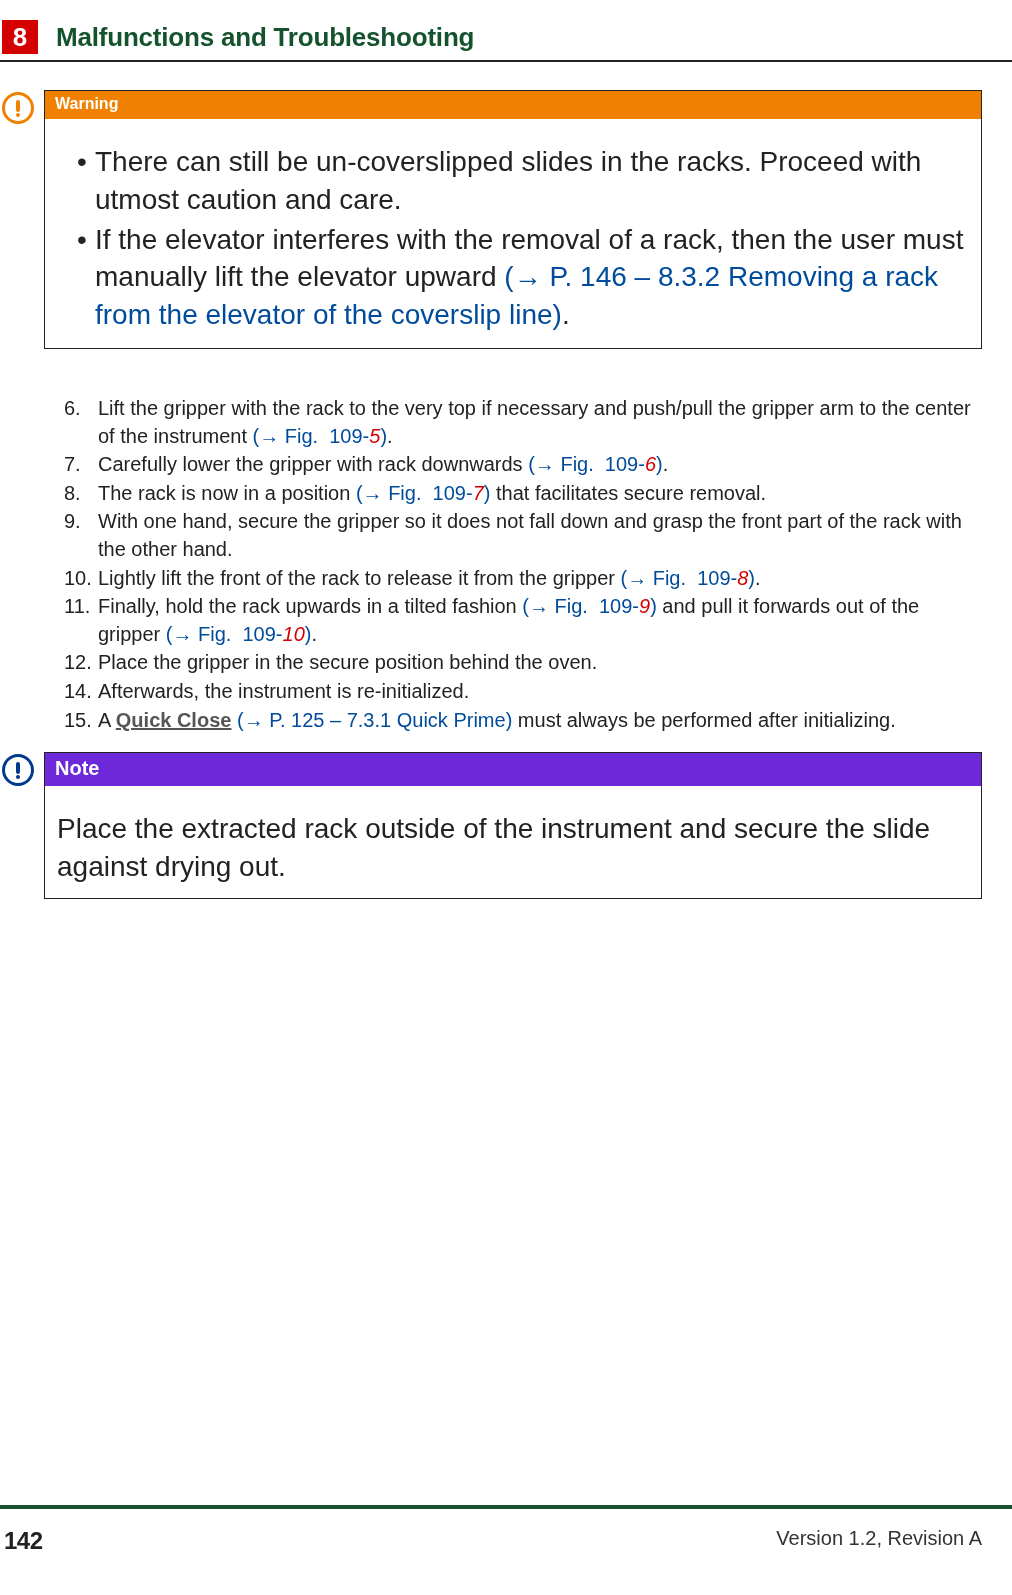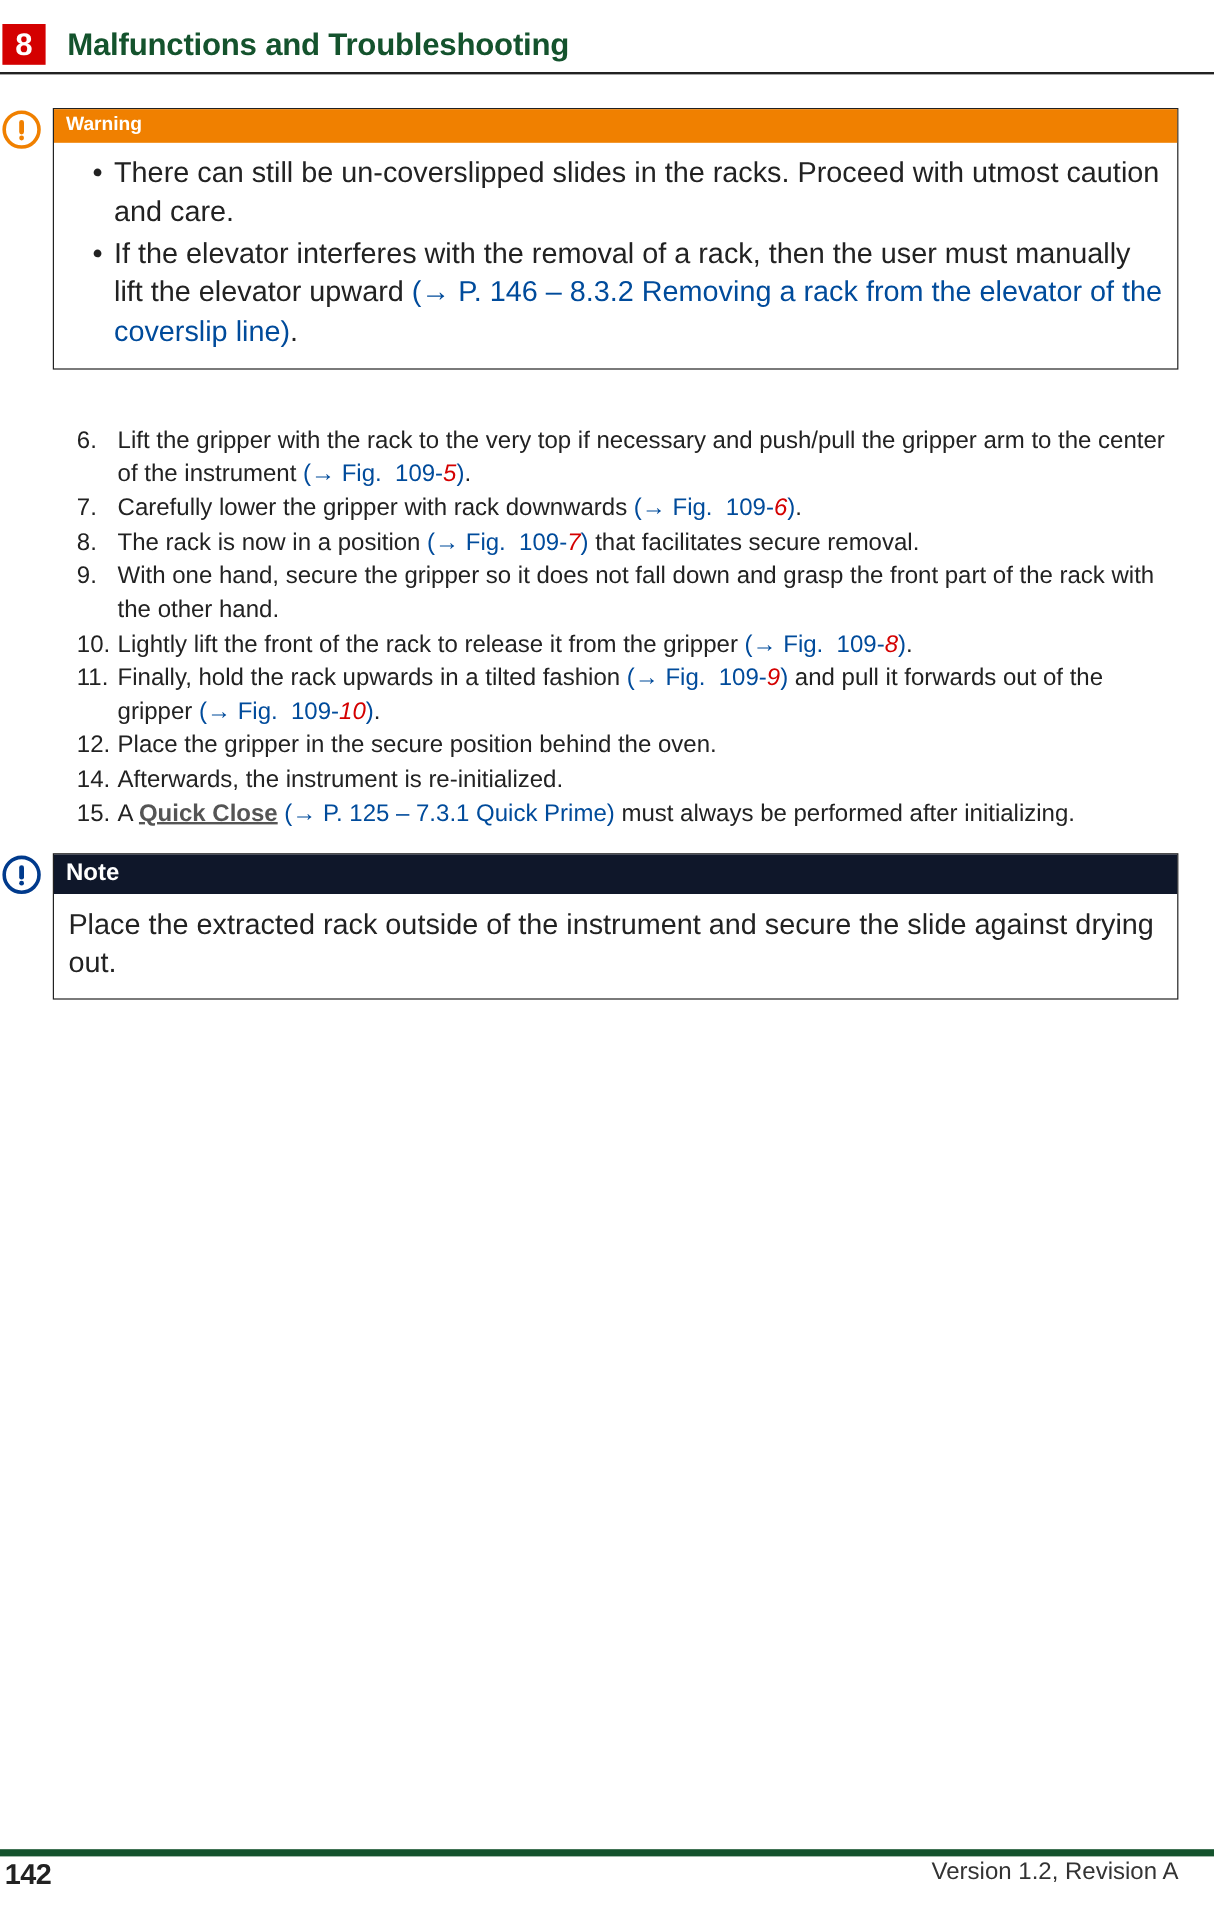--- a/index.html
+++ b/index.html
@@ -51,23 +51,23 @@
     color: #14532d;
     font-stretch: condensed;
     letter-spacing: -0.2px;
   }
 
   
   .footer {
     position: absolute;
     left: 0;
     right: 0;
-    bottom: 18px;
-    border-top: 6px solid #14532d;
-    padding-top: 2px;
+    bottom: 40px;
+    border-top: 4px solid #14532d;
+    padding-top: 18px;
     display: flex;
     justify-content: space-between;
     padding-left: 4px;
     padding-right: 30px;
   }
   .footer .page-num {
     font-size: 24px;
     font-weight: 700;
     font-stretch: condensed;
     letter-spacing: -0.5px;
@@ -130,29 +130,29 @@
     border: 1px solid #222;
   }
   .warning-header {
     background: #f08000;
     color: #fff;
     font-weight: 700;
     font-size: 16px;
     padding: 4px 10px 6px;
   }
   .note-header {
-    background: #0f172a;
+    background: #6d28d9;
     color: #fff;
     font-weight: 700;
     font-size: 20px;
     padding: 4px 10px 6px;
   }
   .warning-body, .note-body {
-    padding: 10px 12px 12px 12px;
-    font-size: 24px;
+    padding: 24px 12px 12px 12px;
+    font-size: 28px;
     line-height: 1.35;
   }
   .warning-body ul {
     margin: 0;
     padding-left: 20px;
     list-style: none;
   }
   .warning-body li {
     position: relative;
     padding-left: 18px;

